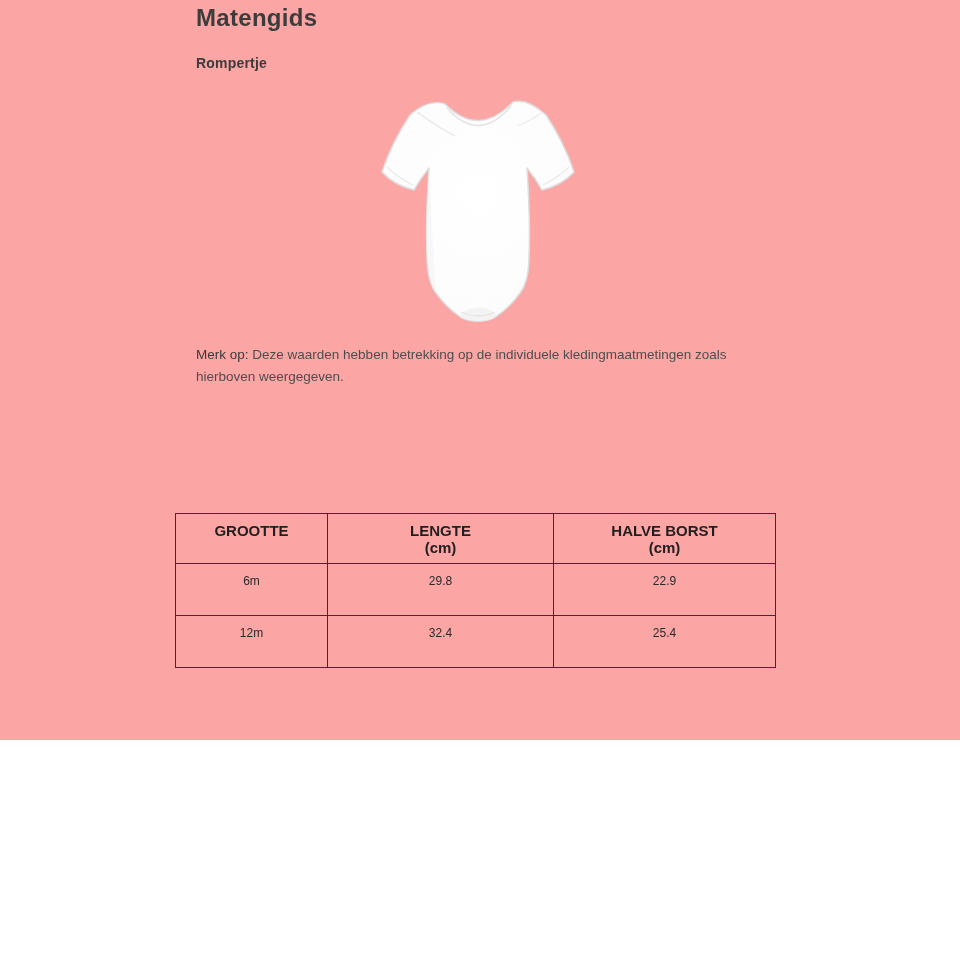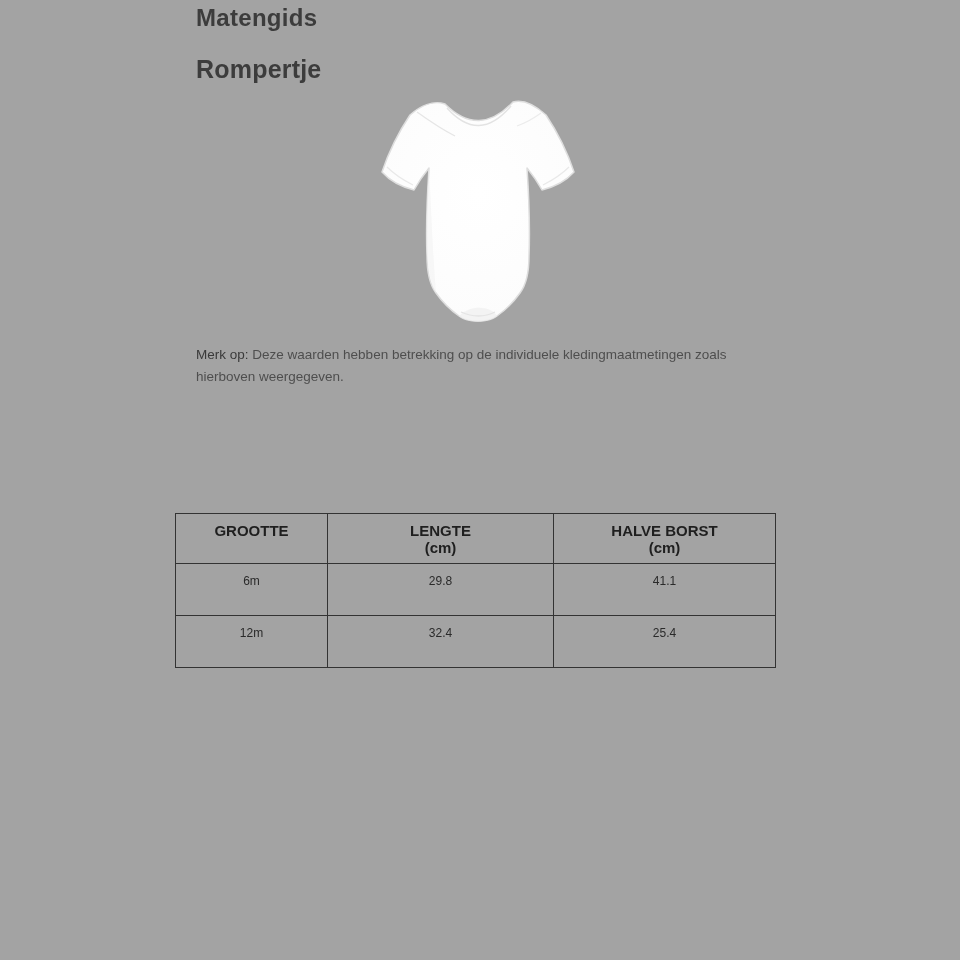--- a/index.html
+++ b/index.html
@@ -4,38 +4,38 @@
 <style>
   html, body {
     margin: 0;
     padding: 0;
     background: #ffffff;
     font-family: "Liberation Sans", sans-serif;
   }
   .page {
     position: relative;
     width: 960px;
-    height: 960px;
-    background: #a3a3a3;
+    height: 740px;
+    background: #fca5a5;
     overflow: hidden;
   }
   .page-title {
     position: absolute;
     left: 196px;
     top: 4px;
     font-size: 24px;
     font-weight: 600;
     color: #3c3c3c;
     letter-spacing: 0.3px;
   }
   .page-subtitle {
     position: absolute;
     left: 196px;
     top: 55px;
-    font-size: 25px;
+    font-size: 14px;
     font-weight: 600;
     color: #3c3c3c;
     letter-spacing: 0.2px;
   }
   .product-figure {
     position: absolute;
     left: 373px;
     top: 88px;
     width: 212px;
     height: 244px;
@@ -165,21 +165,21 @@
           <th>
             <span class="col-label">HALVE BORST</span>
             <span class="col-unit">(cm)</span>
           </th>
         </tr>
       </thead>
       <tbody>
         <tr>
           <td>6m</td>
           <td>29.8</td>
-          <td>41.1</td>
+          <td>22.9</td>
         </tr>
         <tr>
           <td>12m</td>
           <td>32.4</td>
           <td>25.4</td>
         </tr>
       </tbody>
     </table>
   </div>
 

